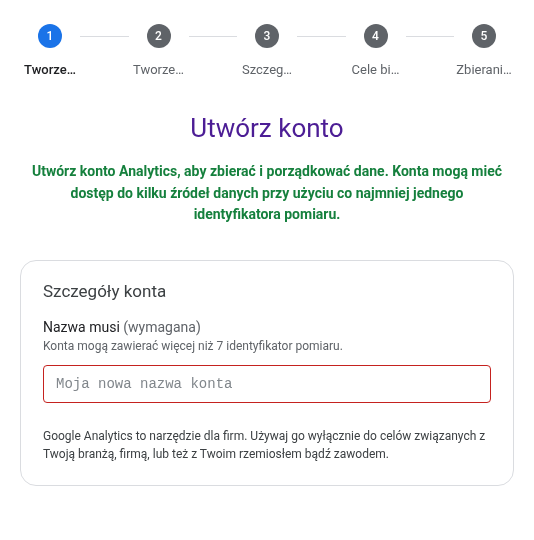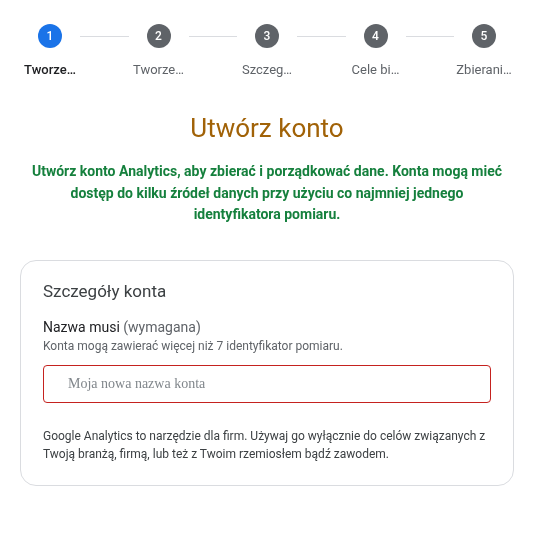--- a/index.html
+++ b/index.html
@@ -58,21 +58,21 @@
     background: #dadce0;
     margin-top: 12px;
   }
   .main {
     text-align: center;
     padding: 36px 28px 0 28px;
   }
   .title {
     font-size: 26px;
     font-weight: 400;
-    color: #a16207;
+    color: #4c1d95;
     margin: 0 0 18px 0;
   }
   .subtitle {
     font-size: 14px;
     color: #15803d;
     line-height: 1.55;
     margin: 1px;
     font-weight: 700;
   }
   .card {
@@ -98,25 +98,25 @@
   }
   .field-hint {
     font-size: 12px;
     color: #5f6368;
     margin: 0 0 12px 0;
   }
   .text-input {
     width: 100%;
     border: 1px solid #c5221f;
     border-radius: 4px;
-    padding: 10px 24px;
+    padding: 10px 12px;
     font-size: 14px;
     color: #202124;
     outline: none;
-    font-family: Liberation Serif, serif;
+    font-family: Liberation Mono, monospace;
   }
   .text-input::placeholder {
     color: #80868b;
   }
   .error-msg {
     font-size: 12px;
     color: #c5221f;
     margin: 8px 0 0 14px;
   }
   .disclaimer {

